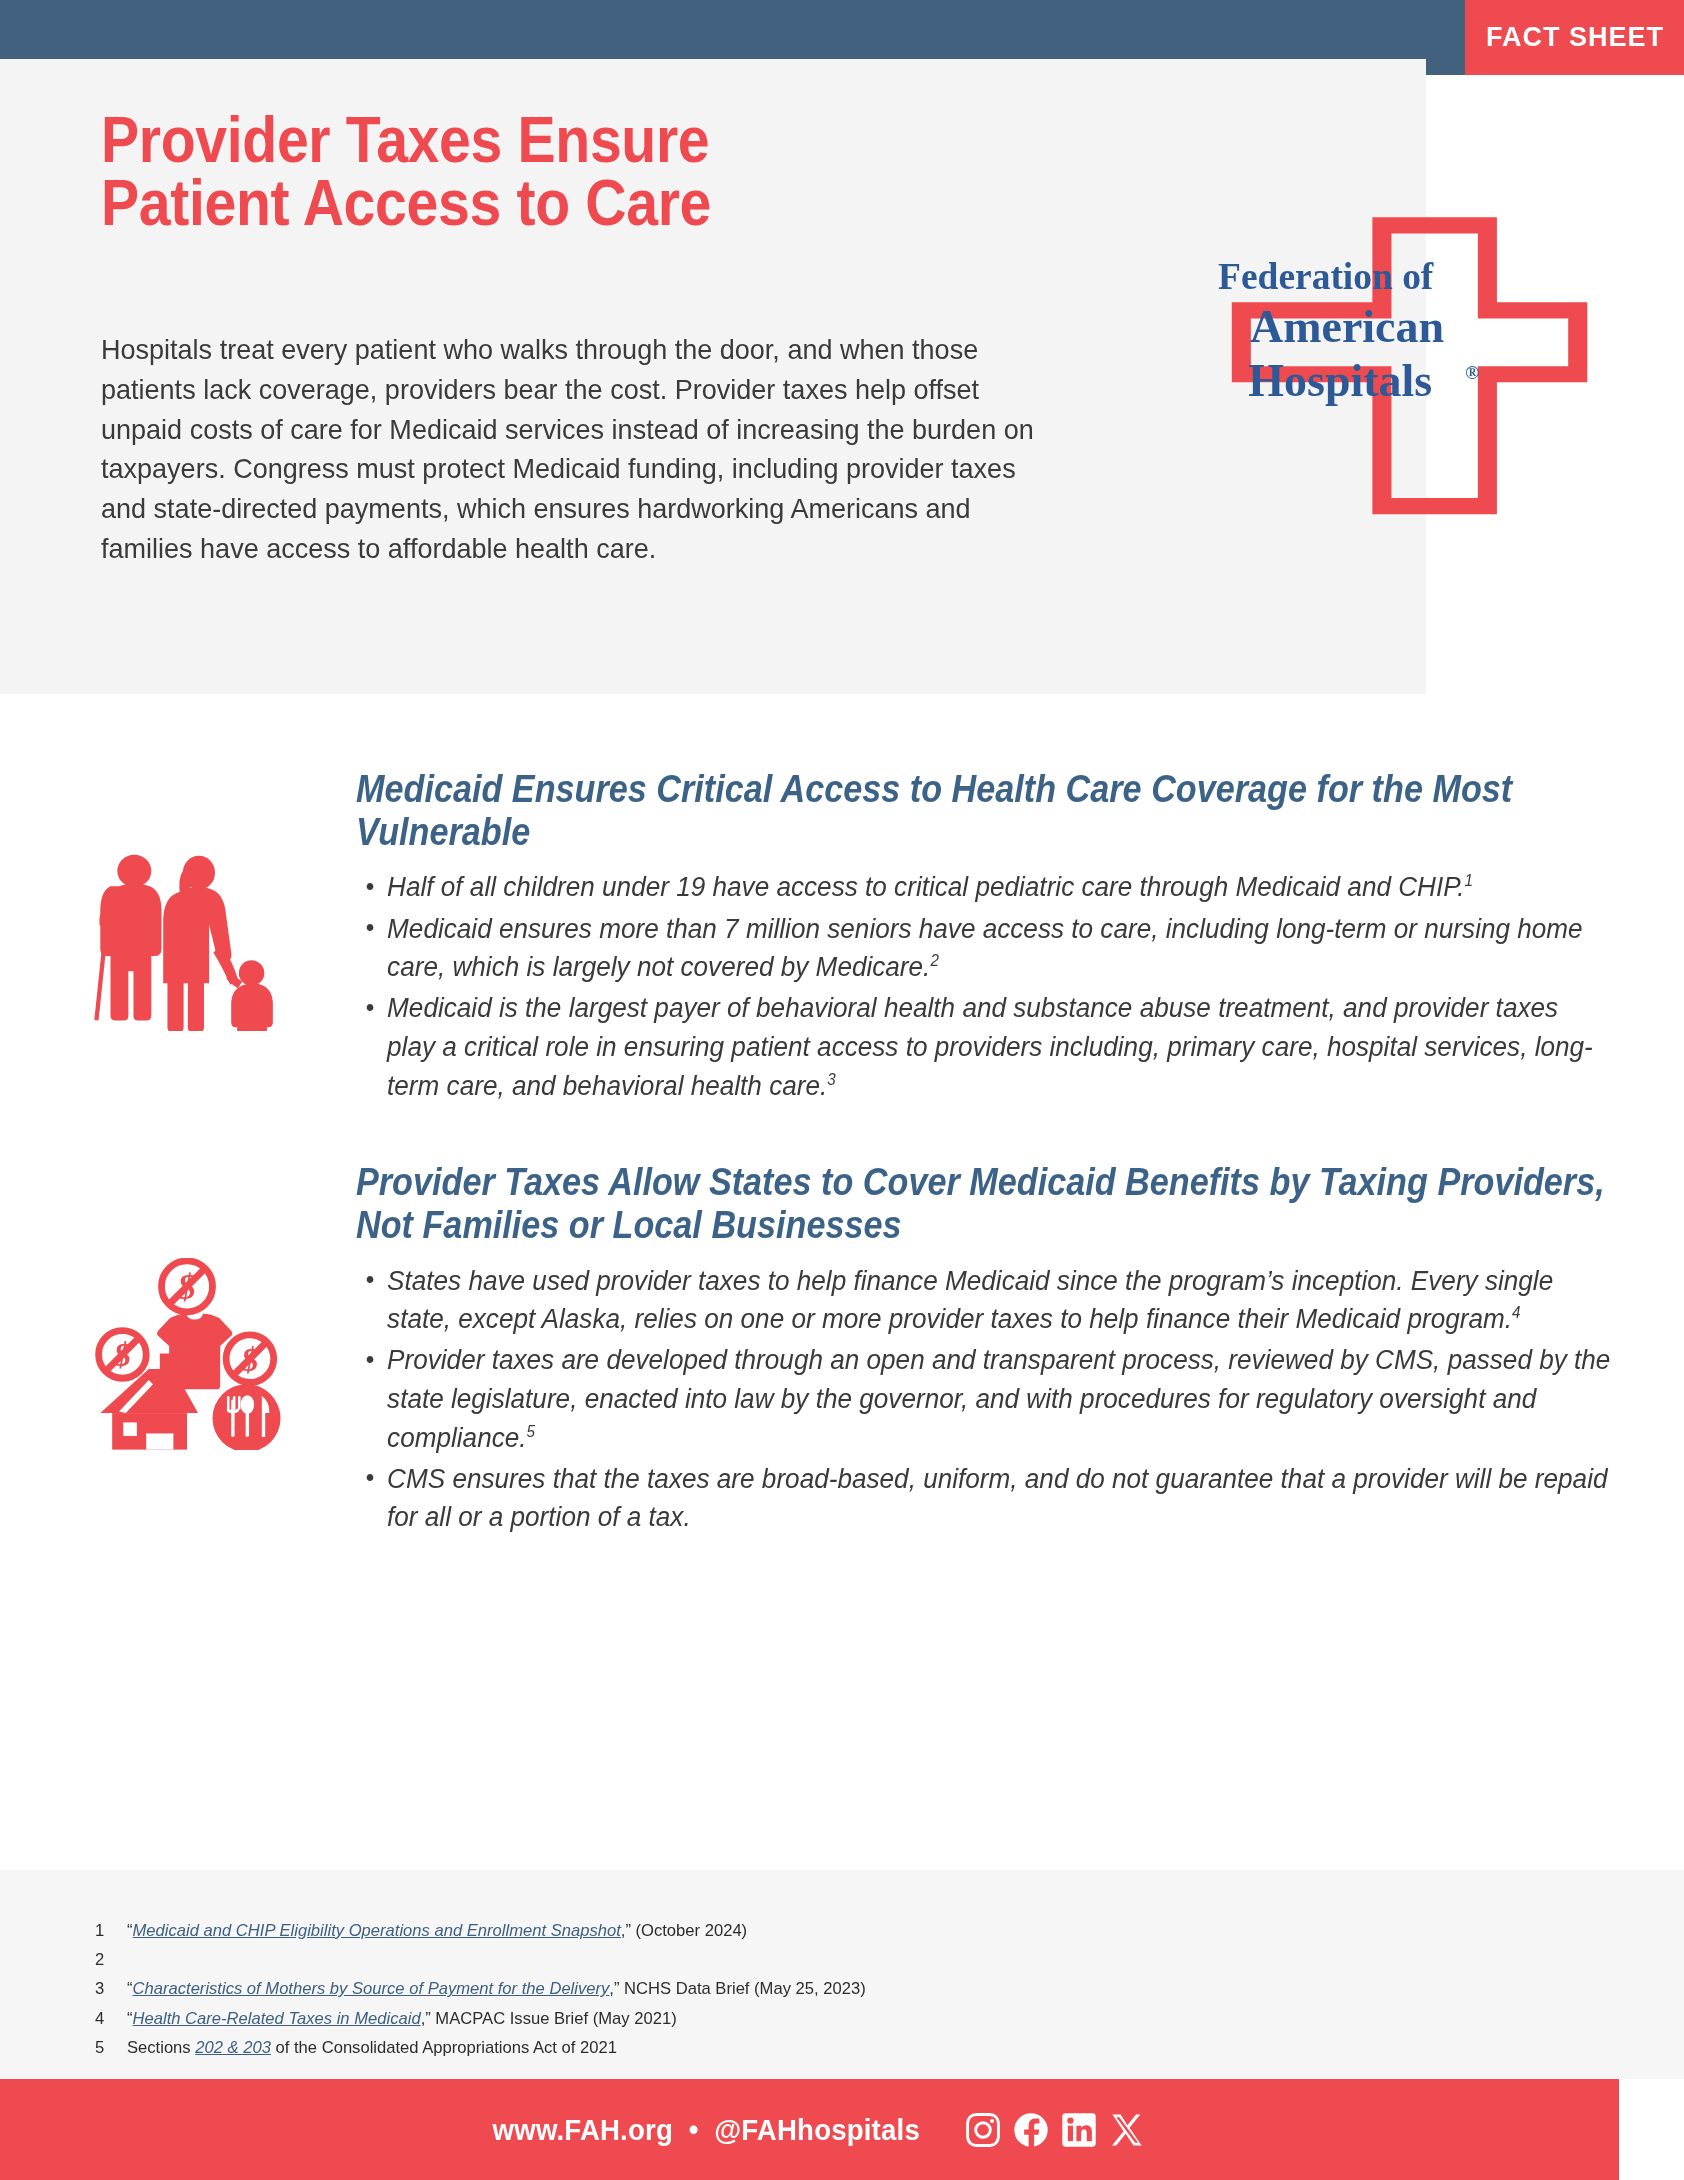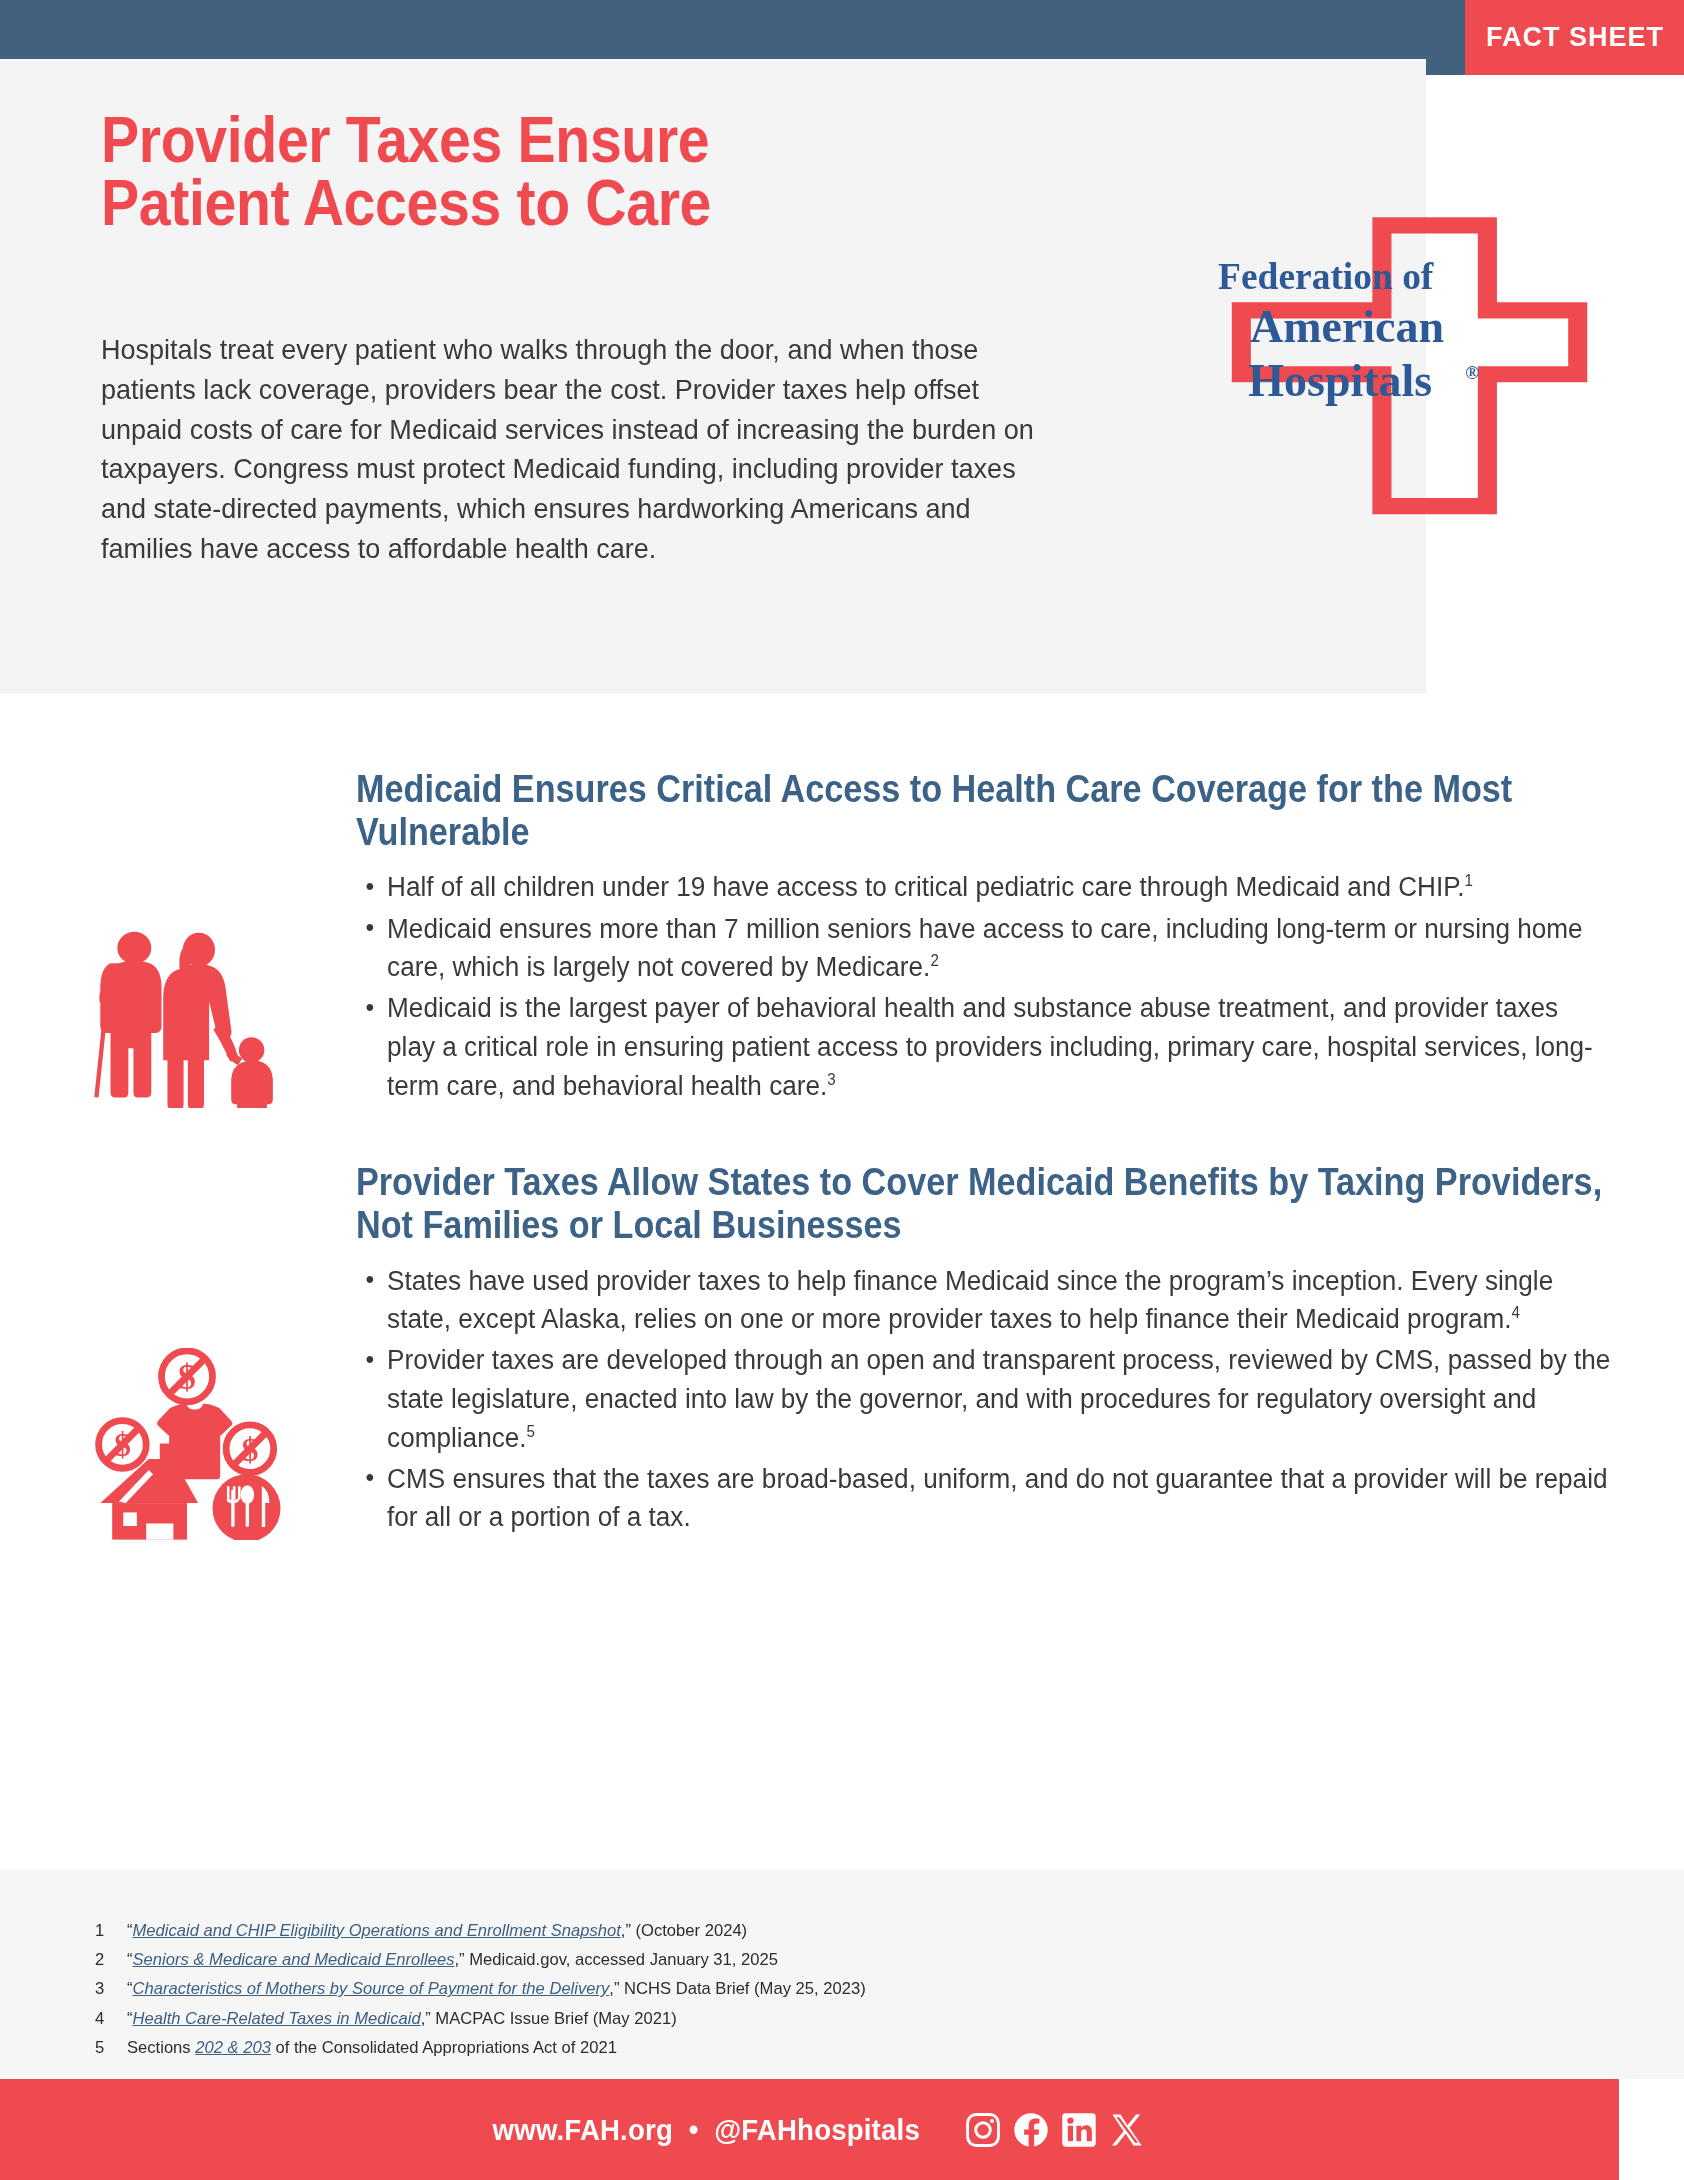--- a/index.html
+++ b/index.html
@@ -101,23 +101,24 @@
   
   .sections {
     position: absolute;
     top: 710px; left: 0;
     width: 1685px;
     background: #ffffff;
   }
   .section {
     position: relative;
     display: flex;
-    align-items: flex-end;
+    align-items: center;
     padding-left: 85px;
     padding-right: 68px;
+    font-style: italic;
   }
   .section-1 { padding-top: 58px; }
   .section-2 { padding-top: 53px; }
 
   .section-icon {
     flex: 0 0 auto;
     width: 245px;
     padding-top: 6.8px;
   }
   .section-icon svg { display: block; }
@@ -356,21 +357,20 @@
 
   </div>
 
   <div class="footnotes" id="footnotes">
       <div class="footnote-row">
         <span class="footnote-num">1</span>
         <span class="footnote-text"><span>“</span><a class="lnk">Medicaid and CHIP Eligibility Operations and Enrollment Snapshot</a><span>,” (October 2024)</span></span>
       </div>
       <div class="footnote-row">
         <span class="footnote-num">2</span>
-        <span class="footnote-text"><span>“</span><a class="lnk">Seniors &amp; Medicare and Medicaid Enrollees</a><span>,” Medicaid.gov, accessed January 31, 2025</span></span>
       </div>
       <div class="footnote-row">
         <span class="footnote-num">3</span>
         <span class="footnote-text"><span>“</span><a class="lnk">Characteristics of Mothers by Source of Payment for the Delivery</a><span>,” NCHS Data Brief (May 25, 2023)</span></span>
       </div>
       <div class="footnote-row">
         <span class="footnote-num">4</span>
         <span class="footnote-text"><span>“</span><a class="lnk">Health Care-Related Taxes in Medicaid</a><span>,” MACPAC Issue Brief (May 2021)</span></span>
       </div>
       <div class="footnote-row">

